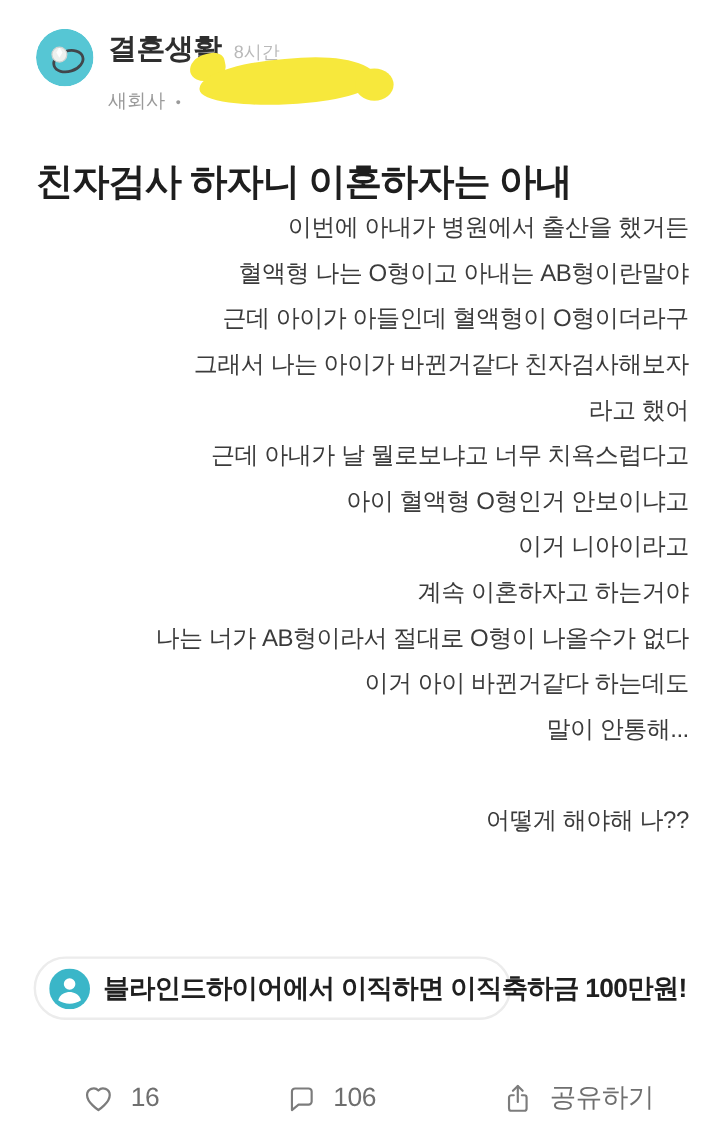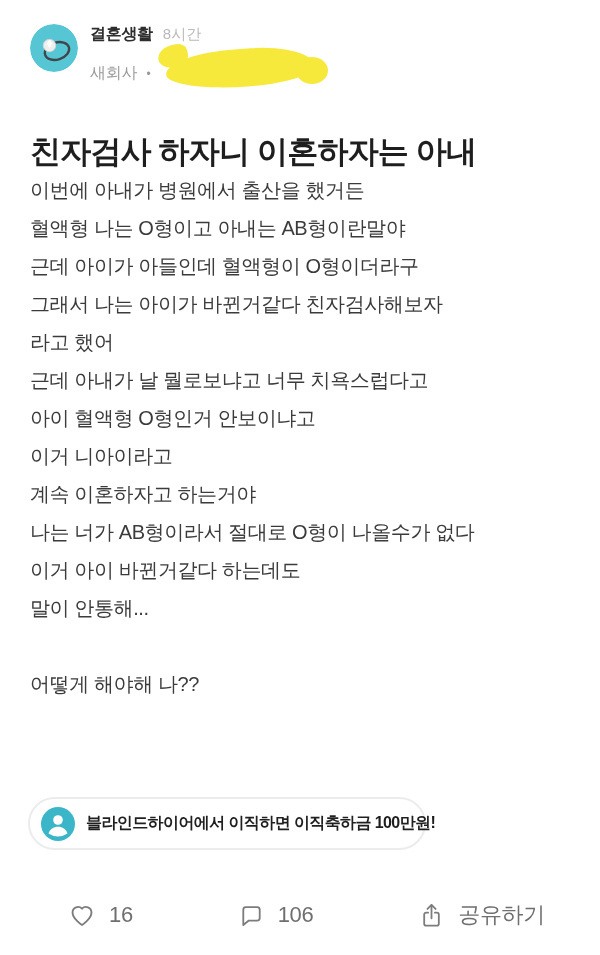--- a/index.html
+++ b/index.html
@@ -16,21 +16,21 @@
   
   .header { position:absolute; top:24px; left:30px; right:20px; height:52px; }
   .avatar {
     position:absolute; left:0; top:0;
     width:48px; height:48px; border-radius:50%;
     overflow:hidden; cursor:pointer;
   }
   .avatar svg { display:block; width:48px; height:48px; }
   .header-text { position:absolute; left:60px; top:0; right:0; }
   .name-row { display:flex; align-items:baseline; gap:10px; }
-  .channel { font-size:16px; font-weight:700; color:#2e2e2e; letter-spacing:-0.3px; }
+  .channel { font-size:24px; font-weight:700; color:#2e2e2e; letter-spacing:-0.3px; }
   .timestamp { font-size:15px; color:#b9b9b9; }
   .sub-row { display:flex; align-items:center; gap:9px; margin-top:18px; }
   .company { font-size:16px; color:#9a9a9a; letter-spacing:-0.2px; }
   .dot-sep { font-size:12px; color:#9a9a9a; }
 
   
   .scribble { position:absolute; left:128px; top:21px; width:172px; height:46px; pointer-events:none; }
   .scribble .blob-main {
     position:absolute; left:8px; top:4px; width:148px; height:38px;
     background:#f7e83c;
@@ -51,36 +51,36 @@
   .post-title {
     position:absolute; top:107px; left:30px; right:30px;
     font-size:31px; font-weight:700; color:#1e1e1e;
     letter-spacing:-0.8px; line-height:48px;
     white-space:nowrap;
   }
   .post-body {
     position:absolute; top:171px; left:30px; right:26px;
     font-size:20px; color:#3b3b3b; letter-spacing:-0.4px;
   }
-  .post-body p { margin:0; line-height:38px; min-height:38px; white-space:nowrap; }
+  .post-body p { margin:0; line-height:38px; min-height:38px; white-space:nowrap;text-align:right; }
 
   
   .promo-banner {
     position:absolute; top:797px; left:28px;
     width:398px; height:53px;
     border:2px solid #ececec; border-radius:28px;
     background:#fff;
     display:flex; align-items:center;
     padding:0 16px 0 11px; gap:11px;
     cursor:pointer;
   }
   .promo-icon { width:34px; height:34px; flex:0 0 auto; }
   .promo-icon svg { display:block; width:34px; height:34px; }
   .promo-text {
-    font-size:16px; font-weight:700; color:#1f1f1f;
+    font-size:22px; font-weight:700; color:#1f1f1f;
     letter-spacing:-0.6px; white-space:nowrap;
   }
 
   
   .action-bar {
     position:absolute; left:0; right:0; top:886px; height:58px;
     display:flex; align-items:center; justify-content:space-between;
     padding:0 55px 0 68px;
   }
   .action-group {

